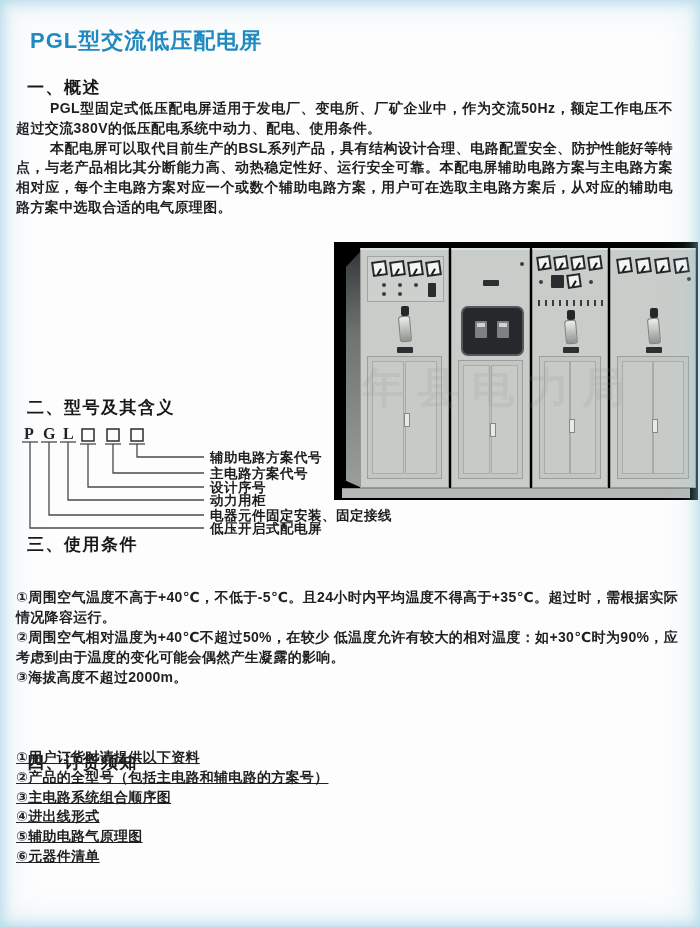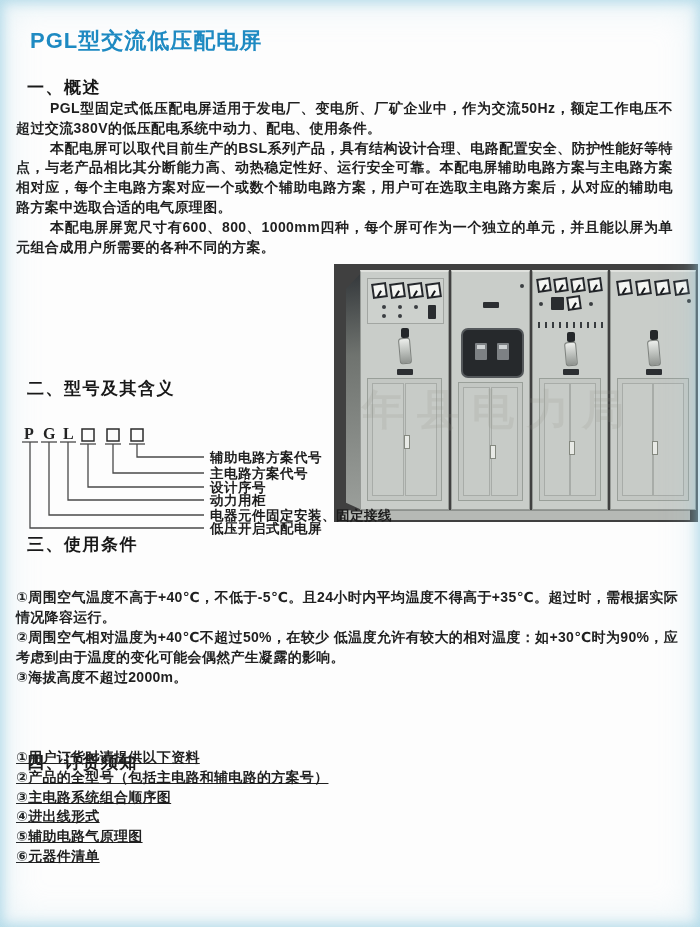--- a/index.html
+++ b/index.html
@@ -29,21 +29,21 @@
   }
   .body-text p{margin:0;text-indent:34px;}
   .cond-list{position:absolute;left:16px;width:662px;font-size:14px;
     line-height:20px;font-weight:600;letter-spacing:.3px;text-align:justify;}
   .cond-list p{margin:0;}
   .order-list{position:absolute;left:16px;width:662px;font-size:14px;
     line-height:19.8px;font-weight:600;letter-spacing:.3px;}
   .order-list p{margin:0;}
 
   
-  .photo{position:absolute;left:334px;top:264px;width:364px;height:258px;background:#404040;}
+  .photo{position:absolute;left:334px;top:242px;width:364px;height:258px;background:#000000;}
   .side-panel{
     position:absolute;left:12px;top:8px;width:16px;height:238px;
     background:linear-gradient(175deg,#33373a 0%,#6f736f 35%,#9b9f9b 100%);
     clip-path:polygon(100% 0,100% 100%,0 97%,0 7%);
   }
   .cabs{position:absolute;left:26px;top:6px;width:336px;height:240px;}
   .cab{position:absolute;top:0;height:240px;background:#c9cdc9;
     border:1px solid #969a96;border-top:2px solid #dfe1dd;box-sizing:border-box;}
   .hpanel{position:absolute;border:1px solid #a2a6a2;background:#cdd1cd;}
   .meter{position:absolute;width:15px;height:15px;background:#f4f5f2;
@@ -87,21 +87,20 @@
 <body>
 
 <div class="page">
 
   <h1 class="title">PGL型交流低压配电屏</h1>
 
   <h2 class="sec-h" style="top:76px;">一、概述</h2>
   <div class="body-text">
     <p>PGL型固定式低压配电屏适用于发电厂、变电所、厂矿企业中，作为交流50Hz，额定工作电压不超过交流380V的低压配电系统中动力、配电、使用条件。</p>
     <p>本配电屏可以取代目前生产的BSL系列产品，具有结构设计合理、电路配置安全、防护性能好等特点，与老产品相比其分断能力高、动热稳定性好、运行安全可靠。本配电屏辅助电路方案与主电路方案相对应，每个主电路方案对应一个或数个辅助电路方案，用户可在选取主电路方案后，从对应的辅助电路方案中选取合适的电气原理图。</p>
-    <p>本配电屏屏宽尺寸有600、800、1000mm四种，每个屏可作为一个独立的单元，并且能以屏为单元组合成用户所需要的各种不同的方案。</p>
   </div>
 
   <div class="photo">
     <div class="side-panel"></div>
     <div class="cabs">
 
       <div class="cab" style="left:0;width:89px;">
         <div class="hpanel" style="left:6px;top:6px;width:75px;height:44px;">
           <div class="meter tilt" style="left:4px;top:4px;"></div>
           <div class="meter tilt" style="left:22px;top:4px;"></div>
@@ -181,21 +180,21 @@
           <div class="door r"></div>
           <div class="handle" style="left:34px;top:62px;"></div>
         </div>
       </div>
 
     </div>
     <div class="plinth"></div>
     <div class="wm">年县电力局</div>
   </div>
 
-  <h2 class="sec-h" style="top:377px;text-align:center;">二、型号及其含义</h2>
+  <h2 class="sec-h" style="top:396px;text-align:center;">二、型号及其含义</h2>
 
   <svg class="diagram" width="420" height="122" viewBox="0 0 420 122">
     <text class="pgl-letter" x="8" y="19">P</text>
     <text class="pgl-letter" x="27" y="19">G</text>
     <text class="pgl-letter" x="47" y="19">L</text>
     <rect x="66" y="9" width="12" height="12"></rect>
     <rect x="91" y="9" width="12" height="12"></rect>
     <rect x="115" y="9" width="12" height="12"></rect>
 
     <line x1="6" y1="22" x2="22" y2="22"></line>

